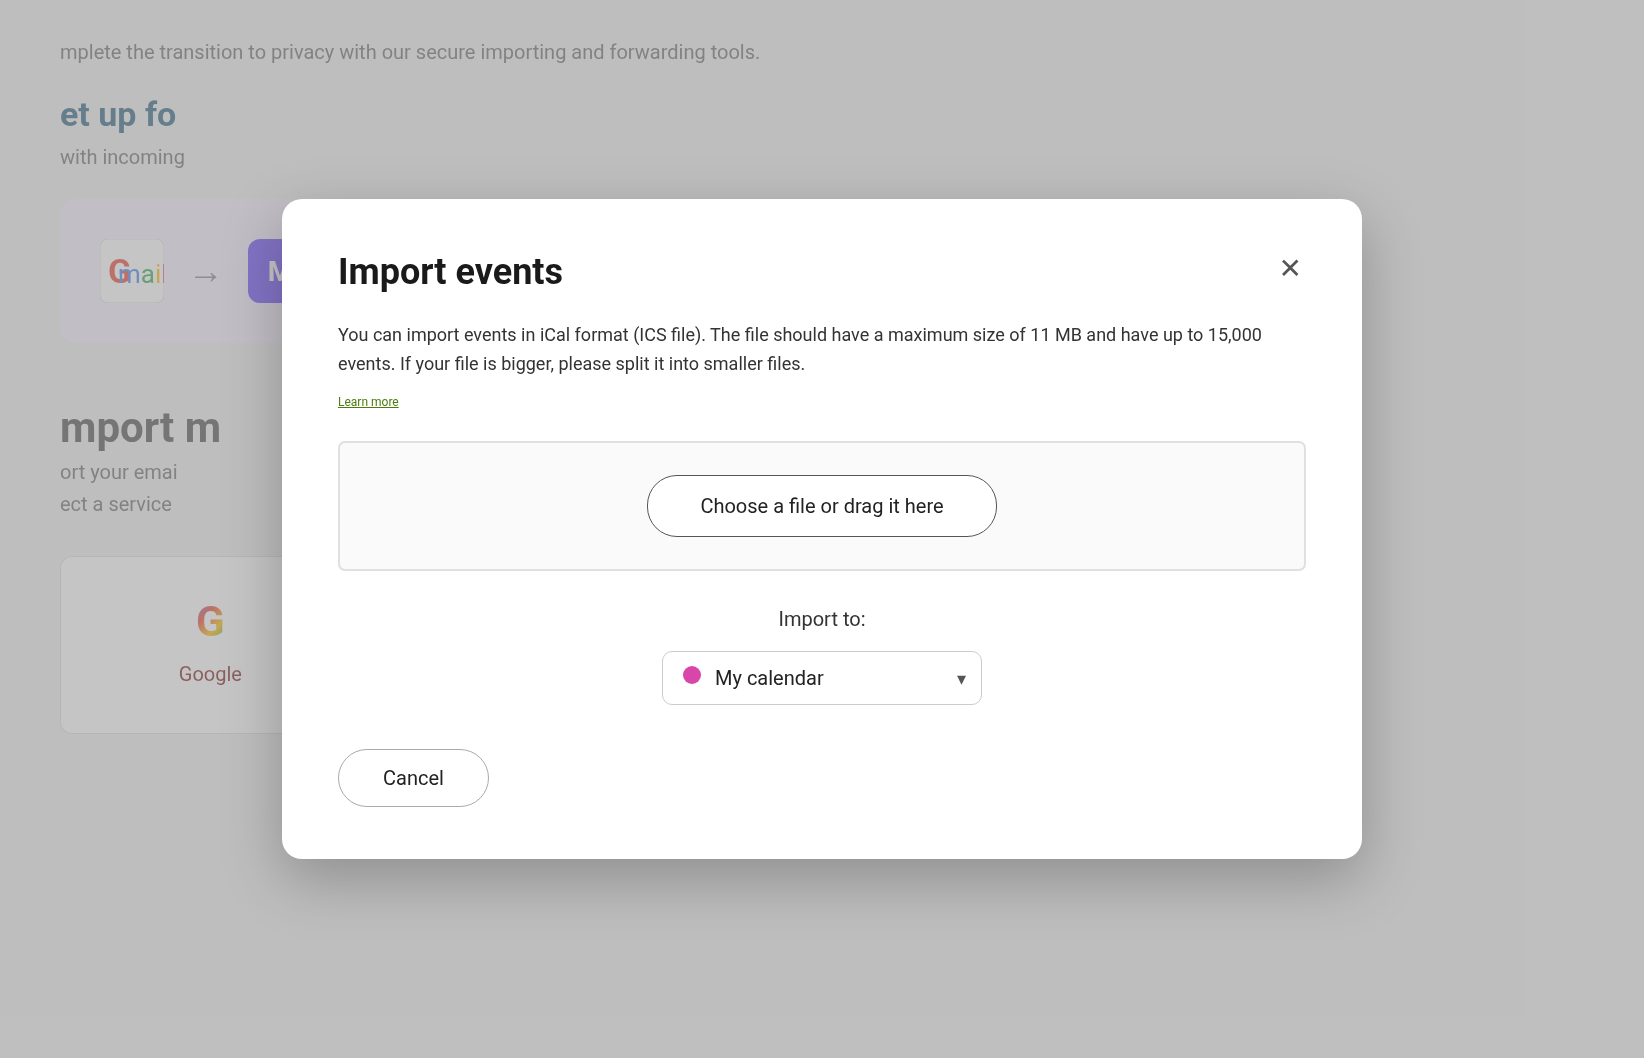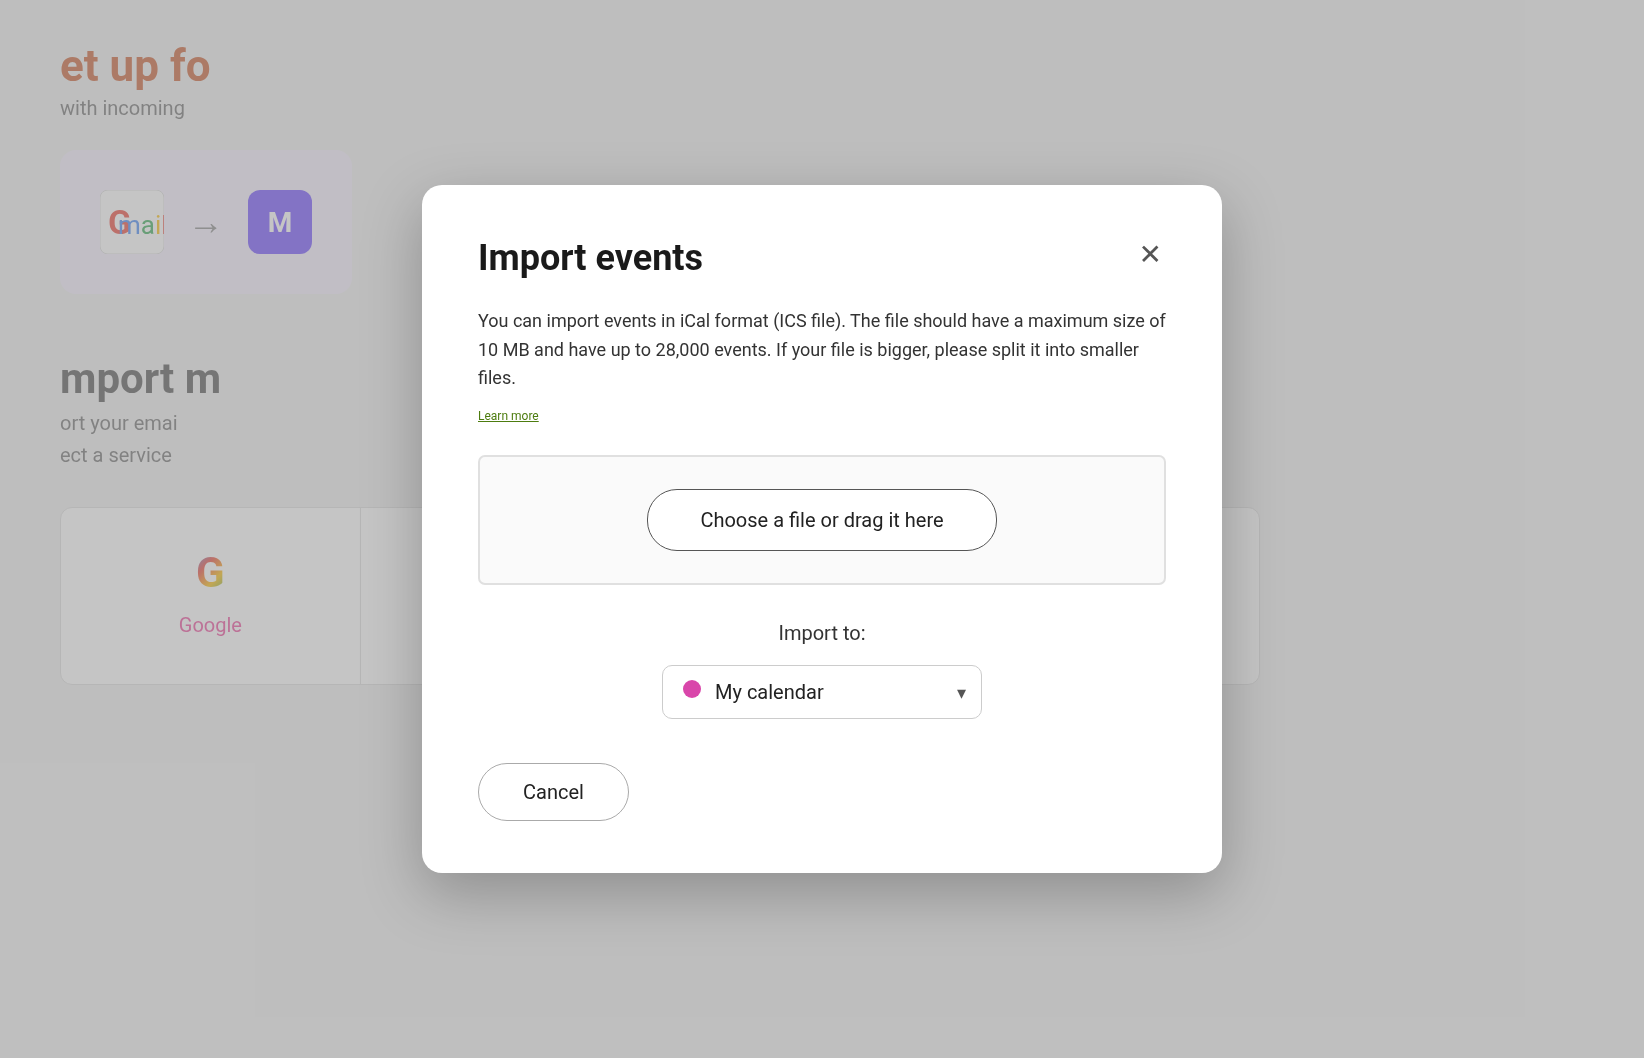--- a/index.html
+++ b/index.html
@@ -15,24 +15,24 @@
 
     
     .bg-content {
       position: absolute;
       inset: 0;
       background: #f0f0f0;
       padding: 40px 60px;
     }
 
     .bg-title-line {
-      font-size: 44px;
+      font-size: 34px;
       font-weight: 700;
-      color: #c2410c;
-      margin-bottom: 4px;
+      color: #0c4a6e;
+      margin-bottom: 11px;
       opacity: 0.85;
     }
 
     .bg-subtitle {
       font-size: 20px;
       color: #555;
       margin-bottom: 30px;
       opacity: 0.85;
     }
 
@@ -107,38 +107,38 @@
       gap: 16px;
       border-right: 1px solid #ddd;
     }
 
     .bg-service-item:last-child {
       border-right: none;
     }
 
     .bg-service-label {
       font-size: 20px;
-      color: #ec4899;
+      color: #7f1d1d;
     }
 
     
     .overlay {
       position: absolute;
       inset: 0;
       background: rgba(150,150,150,0.55);
       display: flex;
       align-items: center;
       justify-content: center;
     }
 
     
     .modal {
       background: white;
       border-radius: 20px;
-      width: 800px;
+      width: 1080px;
       padding: 52px 56px 52px 56px;
       position: relative;
       box-shadow: 0 20px 60px rgba(0,0,0,0.25);
     }
 
     .modal-header {
       display: flex;
       justify-content: space-between;
       align-items: flex-start;
       margin-bottom: 28px;
@@ -318,20 +318,21 @@
     .dots-icon {
       font-size: 32px;
       color: #555;
       letter-spacing: 4px;
     }
   </style>
 </head>
 <body>
 
 <div class="bg-content">
+  <div class="bg-subtitle">mplete the transition to privacy with our secure importing and forwarding tools.</div>
   <div class="bg-title-line">et up fo</div>
   <div class="bg-subtitle">with incoming</div>
 
   
   <div class="bg-card">
     <svg class="bg-icon-gmail" viewBox="0 0 64 64">
       <rect width="64" height="64" rx="8" fill="#fff" stroke="#ddd"></rect>
       <text x="8" y="44" font-size="34" font-weight="bold">
         <tspan fill="#EA4335">G</tspan>
       </text>
@@ -380,21 +381,21 @@
   <div class="modal">
     
     <div class="modal-header">
       <h1 class="modal-title">Import events</h1>
       <button class="close-btn">
         <span>✕</span>
       </button>
     </div>
 
     
-    <p class="modal-description">You can import events in iCal format (ICS file). The file should have a maximum size of 10 MB and have up to 28,000 events. If your file is bigger, please split it into smaller files.</p>
+    <p class="modal-description">You can import events in iCal format (ICS file). The file should have a maximum size of 11 MB and have up to 15,000 events. If your file is bigger, please split it into smaller files.</p>
 
     
     <a class="learn-more-link">Learn more</a>
 
     
     <div class="drop-zone">
       <button class="choose-file-btn">Choose a file or drag it here</button>
     </div>
 
     

